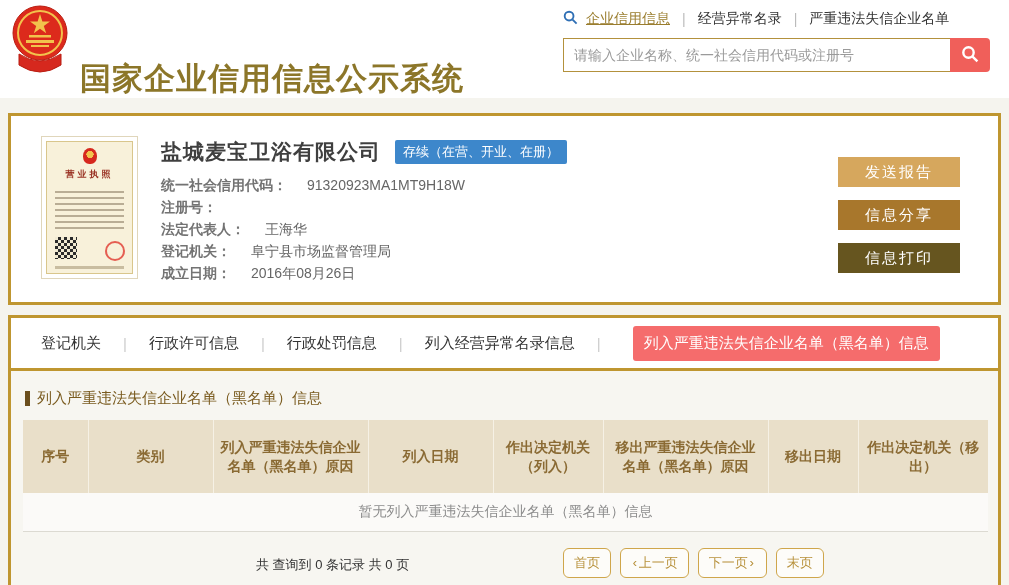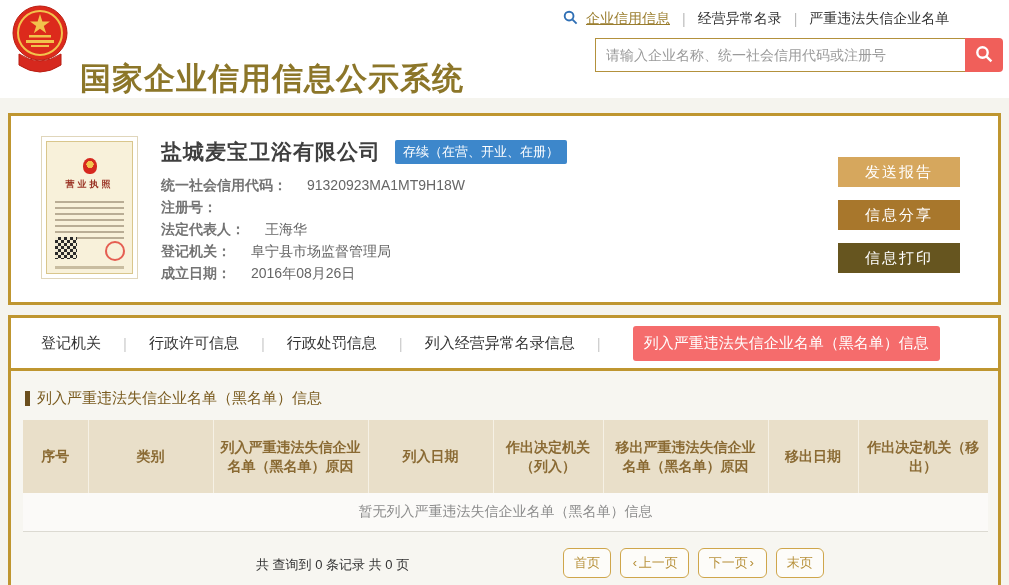--- a/index.html
+++ b/index.html
@@ -12,38 +12,38 @@
   .title-block { position:absolute; left:80px; top:10px; }
   .site-title { font-size:31px; font-weight:bold; color:#8c7629; letter-spacing:1px;margin-top:48px; }
   .site-subtitle { font-size:15px; color:#c2a140; margin-top:3px; }
 
   .top-right { position:absolute; left:563px; top:8px; width:440px; }
   .nav-links { display:flex; align-items:center; font-size:14px; color:#333; height:22px; }
   .nav-links .mag { margin-right:8px; }
   .nav-link { text-decoration:none; color:#333; cursor:pointer; }
   .nav-link.active { color:#9a7d2e; text-decoration:underline; }
   .nav-sep { color:#bbb; margin:0 12px; }
-  .search-row { display:flex; margin-top:8px;margin-left:32px; }
+  .search-row { display:flex; margin-top:8px; }
   .search-input { width:387px; height:34px; border:1px solid #b3913c; border-right:none;
     padding:0 10px; font-size:14px; color:#333; outline:none;
     font-family:"Liberation Sans","DejaVu Sans",sans-serif; }
   .search-input::placeholder { color:#9a9a9a; }
   .search-btn { width:40px; height:34px; background:#f05f5a; border:none; cursor:pointer;
     border-radius:0 4px 4px 0; display:flex; align-items:center; justify-content:center; }
 
   
   .page { background:#f5f4ee; height:487px; padding-top:15px; }
 
   
   .card { margin:0 8px; background:#fff; border:3px solid #bf9630; }
   .card1 { position:relative; height:192px; }
   .license { position:absolute; left:30px; top:20px; width:97px; height:143px;
     background:#fff; border:1px solid #e0d6bb; padding:4px; }
   .license-inner { width:100%; height:100%; background:#f8f1da; border:1px solid #d9c68c;
-    position:relative; padding-top:16px; }
+    position:relative; padding-top:6px; }
   .license-emblem { width:14px; height:16px; margin:0 auto;
     background:radial-gradient(circle at 50% 40%, #f2c24c 0 30%, #d6281e 31% 100%);
     border-radius:50% 50% 45% 45%; }
   .license-title { text-align:center; font-size:9px; font-weight:bold; color:#9a3324;
     letter-spacing:3px; margin-top:4px; }
   .license-lines { margin:6px 8px 0 8px; height:46px;
     background:repeating-linear-gradient(#f8f1da 0 4px, #b9ad95 4px 6px); }
   .license-qr { position:absolute; left:8px; bottom:14px; width:22px; height:22px;
     background:repeating-conic-gradient(#2b2b2b 0 25%, #f1ead2 0 50%) 0 0/6px 6px; }
   .license-stamp { position:absolute; right:7px; bottom:12px; width:20px; height:20px;

